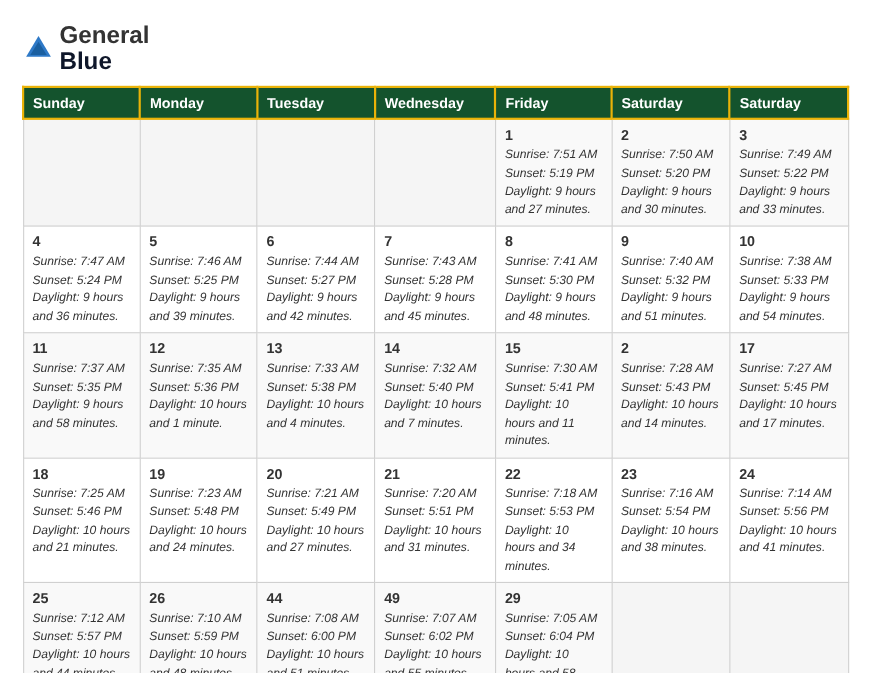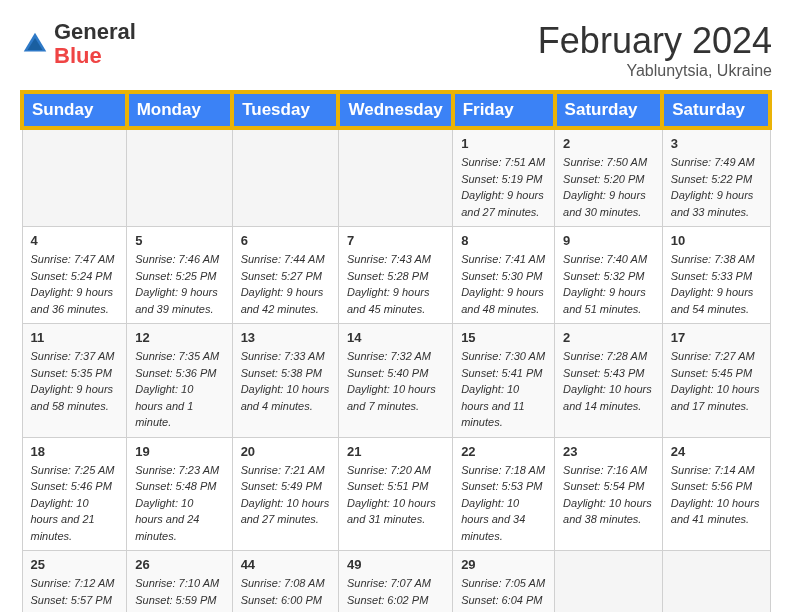--- a/index.html
+++ b/index.html
@@ -21,21 +21,21 @@
       align-items: center;
       gap: 4px;
       justify-content: center;
     }
     .logo-text {
       font-size: 22px;
       font-weight: bold;
       line-height: 1.1;
     }
     .logo-general { color: #333; }
-    .logo-blue { color: #ef4444; }
+    .logo-blue { color: #0f172a; }
     .logo-icon {
       width: 30px;
       height: 30px;
     }
     .title-block {
       text-align: right;
     }
     .month-title {
       font-size: 36px;
       color: #333;
@@ -43,27 +43,27 @@
     }
     .subtitle {
       font-size: 16px;
       color: #555;
     }
     .calendar {
       width: 100%;
       border-collapse: collapse;
     }
     .calendar thead tr th {
-      background-color: #3b82f6;
+      background-color: #14532d;
       color: #fff;
-      font-size: 17px;
+      font-size: 13px;
       font-weight: bold;
       padding: 6px 8px;
       text-align: left;
-      border: 4px solid #eab308;
+      border: 2px solid #eab308;
     }
     .calendar tbody tr td {
       vertical-align: top;
       padding: 6px 8px;
       border: 1px solid #d0d0d0;
       font-size: 11px;
       color: #333;
       width: 113px;
       min-height: 80px;
       background: #fff;
@@ -96,24 +96,20 @@
   <div class="logo">
     <svg class="logo-icon" viewBox="0 0 40 40" xmlns="http://www.w3.org/2000/svg">
       <polygon points="20,5 35,30 5,30" fill="#2e79c7"></polygon>
       <polygon points="20,12 30,28 10,28" fill="#1a5fa0"></polygon>
     </svg>
     <div class="logo-text">
       <span class="logo-general">General</span><br>
       <span class="logo-blue">Blue</span>
     </div>
   </div>
-  <div class="title-block">
-    <div class="month-title">February 2024</div>
-    <div class="subtitle">Yablunytsia, Ukraine</div>
-  </div>
 </div>
 
 <table class="calendar">
   <thead>
     <tr>
     <th>Sunday</th>
         <th>Monday</th>
         <th>Tuesday</th>
         <th>Wednesday</th>
         <th>Friday</th>

